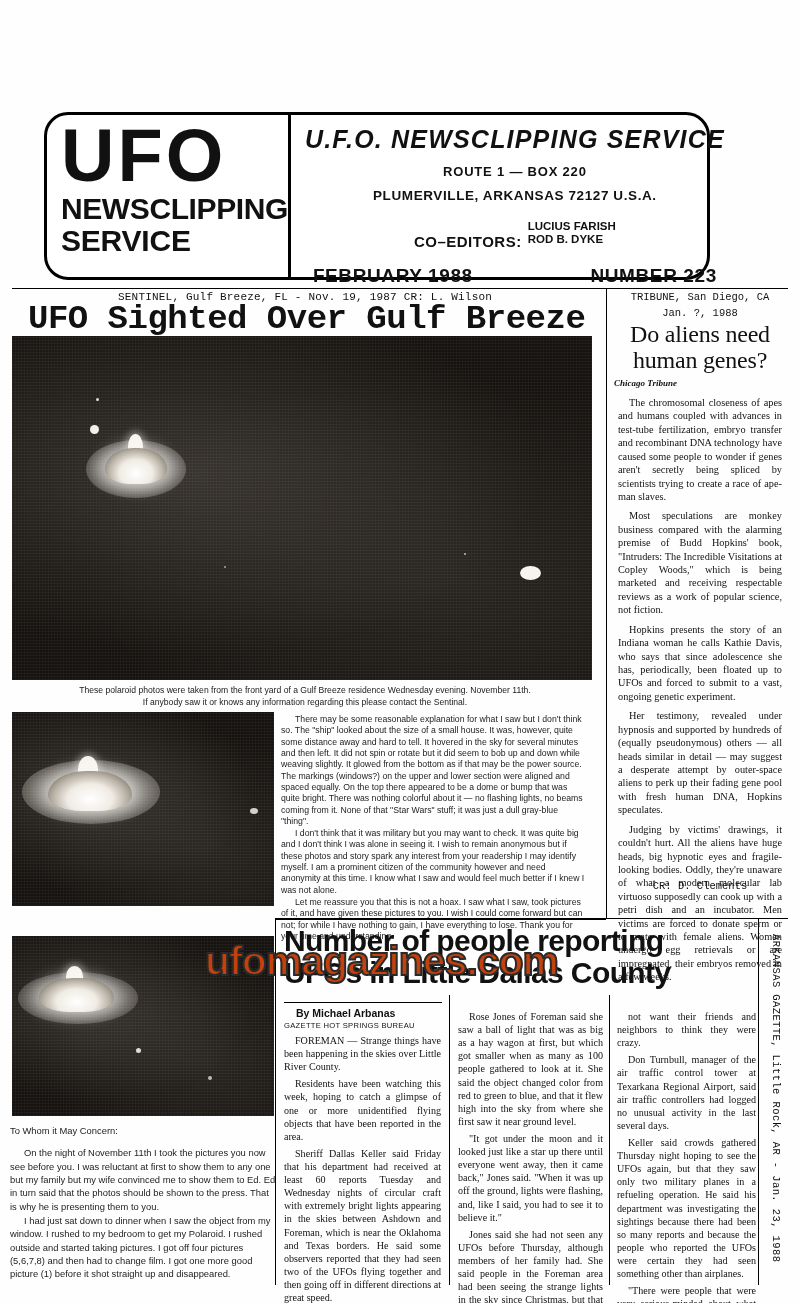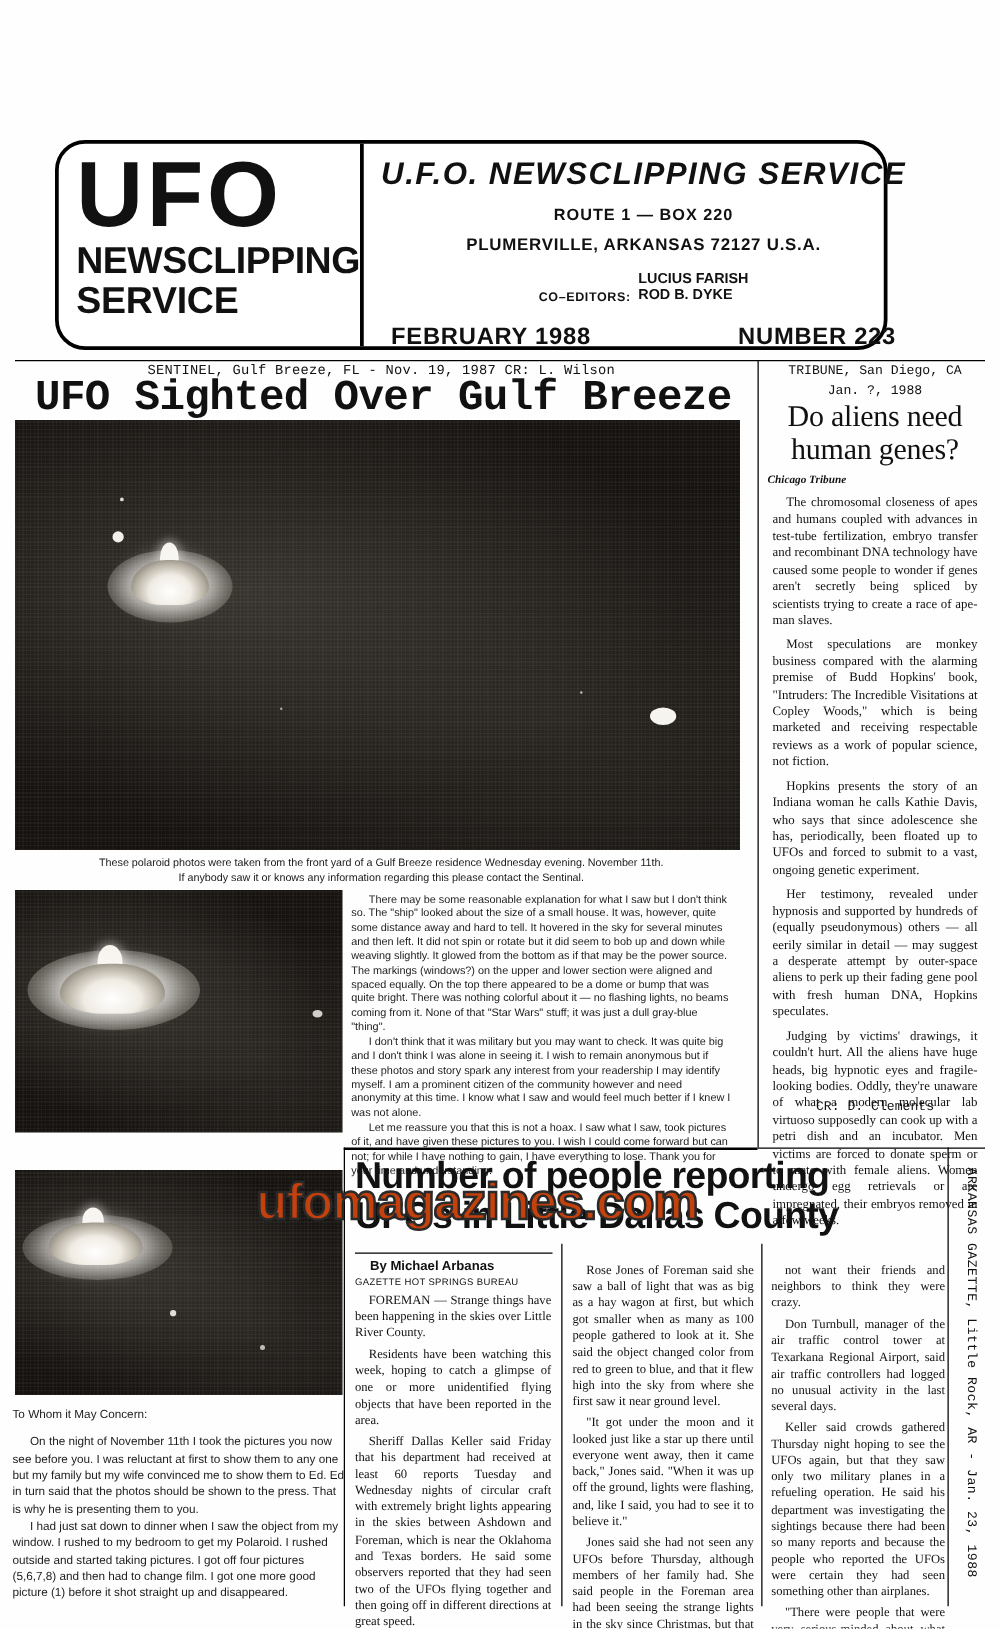--- a/index.html
+++ b/index.html
@@ -37,21 +37,21 @@
     font-family:"Liberation Sans", sans-serif;
   }
   .mr-title{
     font-style:italic;font-weight:bold;font-size:25px;letter-spacing:1.2px;
     white-space:nowrap;margin-top:2px;
   }
   .mr-route{font-weight:bold;font-size:13px;letter-spacing:0.8px;margin-top:10px;}
   .mr-city{font-weight:bold;font-size:13.5px;letter-spacing:0.6px;margin-top:9px;}
   .mr-rule{width:300px;height:2px;background:#000;margin-top:7px;}
   .mr-eds{display:flex;align-items:center;gap:6px;margin-top:6px;}
-  .mr-eds-lab{font-weight:bold;font-size:10px;letter-spacing:0.5px;margin-top:17px;}
+  .mr-eds-lab{font-weight:bold;font-size:15px;letter-spacing:0.5px;margin-top:17px;}
   .mr-eds-names{font-weight:bold;font-size:11.5px;line-height:1.15;}
   .mr-rule2{width:300px;height:2px;background:#000;margin-top:6px;}
   .mr-bottom{
     display:flex;justify-content:space-between;width:100%;
     font-weight:bold;font-size:19px;letter-spacing:0.6px;margin-top:9px;padding:0 8px;
     box-sizing:border-box;
   }
 
   
   .vrule{position:absolute;width:1px;background:#000;}
@@ -283,21 +283,21 @@
   <div class="rt-head" style="left:612px;top:322px;width:176px;">
     <div>Do aliens need</div>
     <div>human genes?</div>
   </div>
   <div class="rt-credit" style="left:614px;top:378px;">Chicago Tribune</div>
 
   <div class="rt-body" style="left:614px;top:392px;width:172px;">
     <p>The chromosomal closeness of apes and humans coupled with advances in test-tube fertilization, embryo transfer and recombinant DNA technology have caused some people to wonder if genes aren't secretly being spliced by scientists trying to create a race of ape-man slaves.</p>
     <p>Most speculations are monkey business compared with the alarming premise of Budd Hopkins' book, "Intruders: The Incredible Visitations at Copley Woods," which is being marketed and receiving respectable reviews as a work of popular science, not fiction.</p>
     <p>Hopkins presents the story of an Indiana woman he calls Kathie Davis, who says that since adolescence she has, periodically, been floated up to UFOs and forced to submit to a vast, ongoing genetic experiment.</p>
-    <p>Her testimony, revealed under hypnosis and supported by hundreds of (equally pseudonymous) others — all eerily similar in detail — may suggest a desperate attempt by outer-space aliens to perk up their fading gene pool with fresh human DNA, Hopkins speculates.</p>
+    <p>Her testimony, revealed under hypnosis and supported by hundreds of (equally pseudonymous) others — all heads similar in detail — may suggest a desperate attempt by outer-space aliens to perk up their fading gene pool with fresh human DNA, Hopkins speculates.</p>
     <p>Judging by victims' drawings, it couldn't hurt. All the aliens have huge heads, big hypnotic eyes and fragile-looking bodies. Oddly, they're unaware of what a modern molecular lab virtuoso supposedly can cook up with a petri dish and an incubator. Men victims are forced to donate sperm or to mate with female aliens. Women undergo egg retrievals or are impregnated, their embryos removed in a few weeks.</p>
   </div>
   <div class="rt-cr" style="left:614px;top:880px;width:172px;">CR: D. Clements</div>
 
   <div class="headline-2">
     <div>Number of people reporting</div>
     <div>UFOs in Little Dallas County</div>
   </div>
 
   <div class="hrule" style="left:284px;top:1002px;width:158px;"></div>

